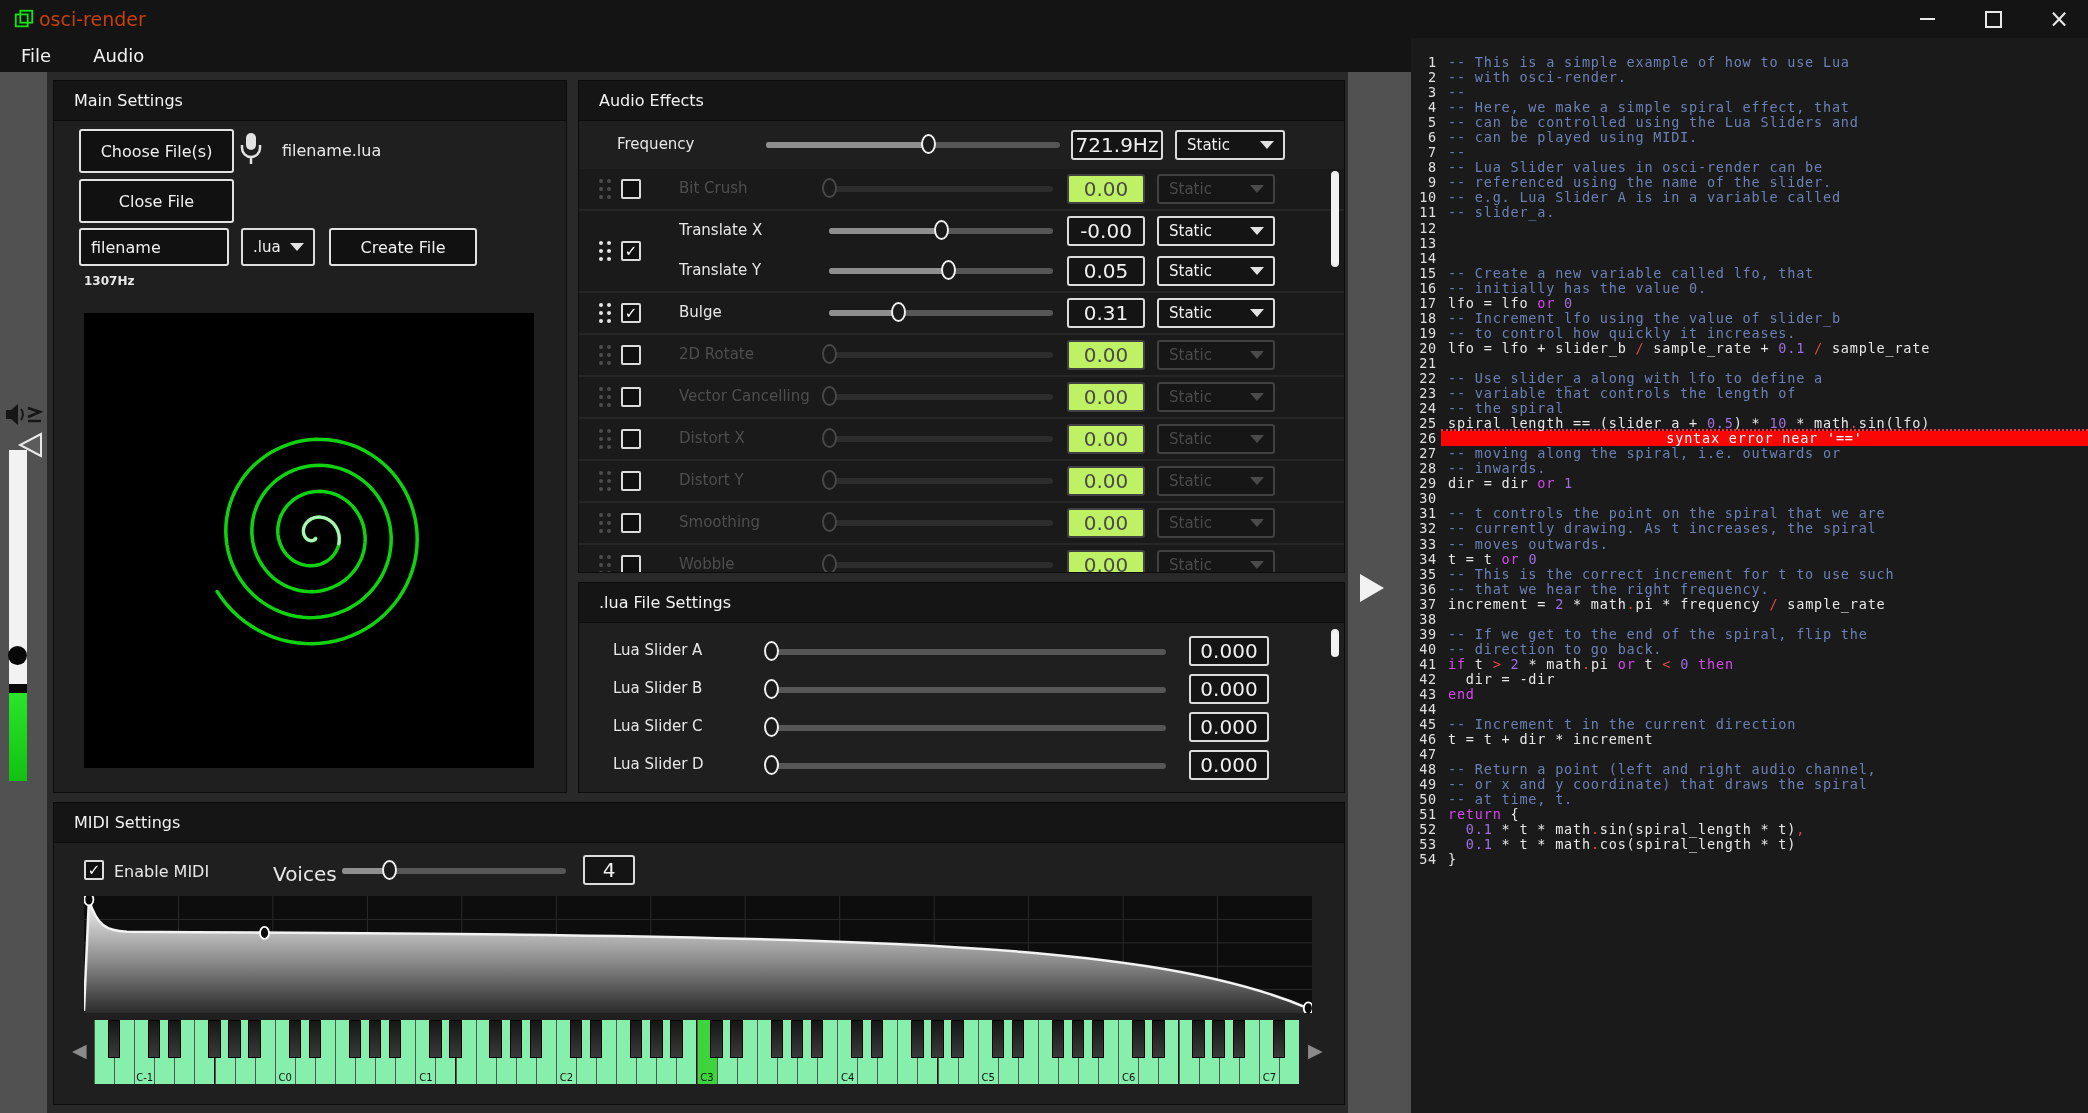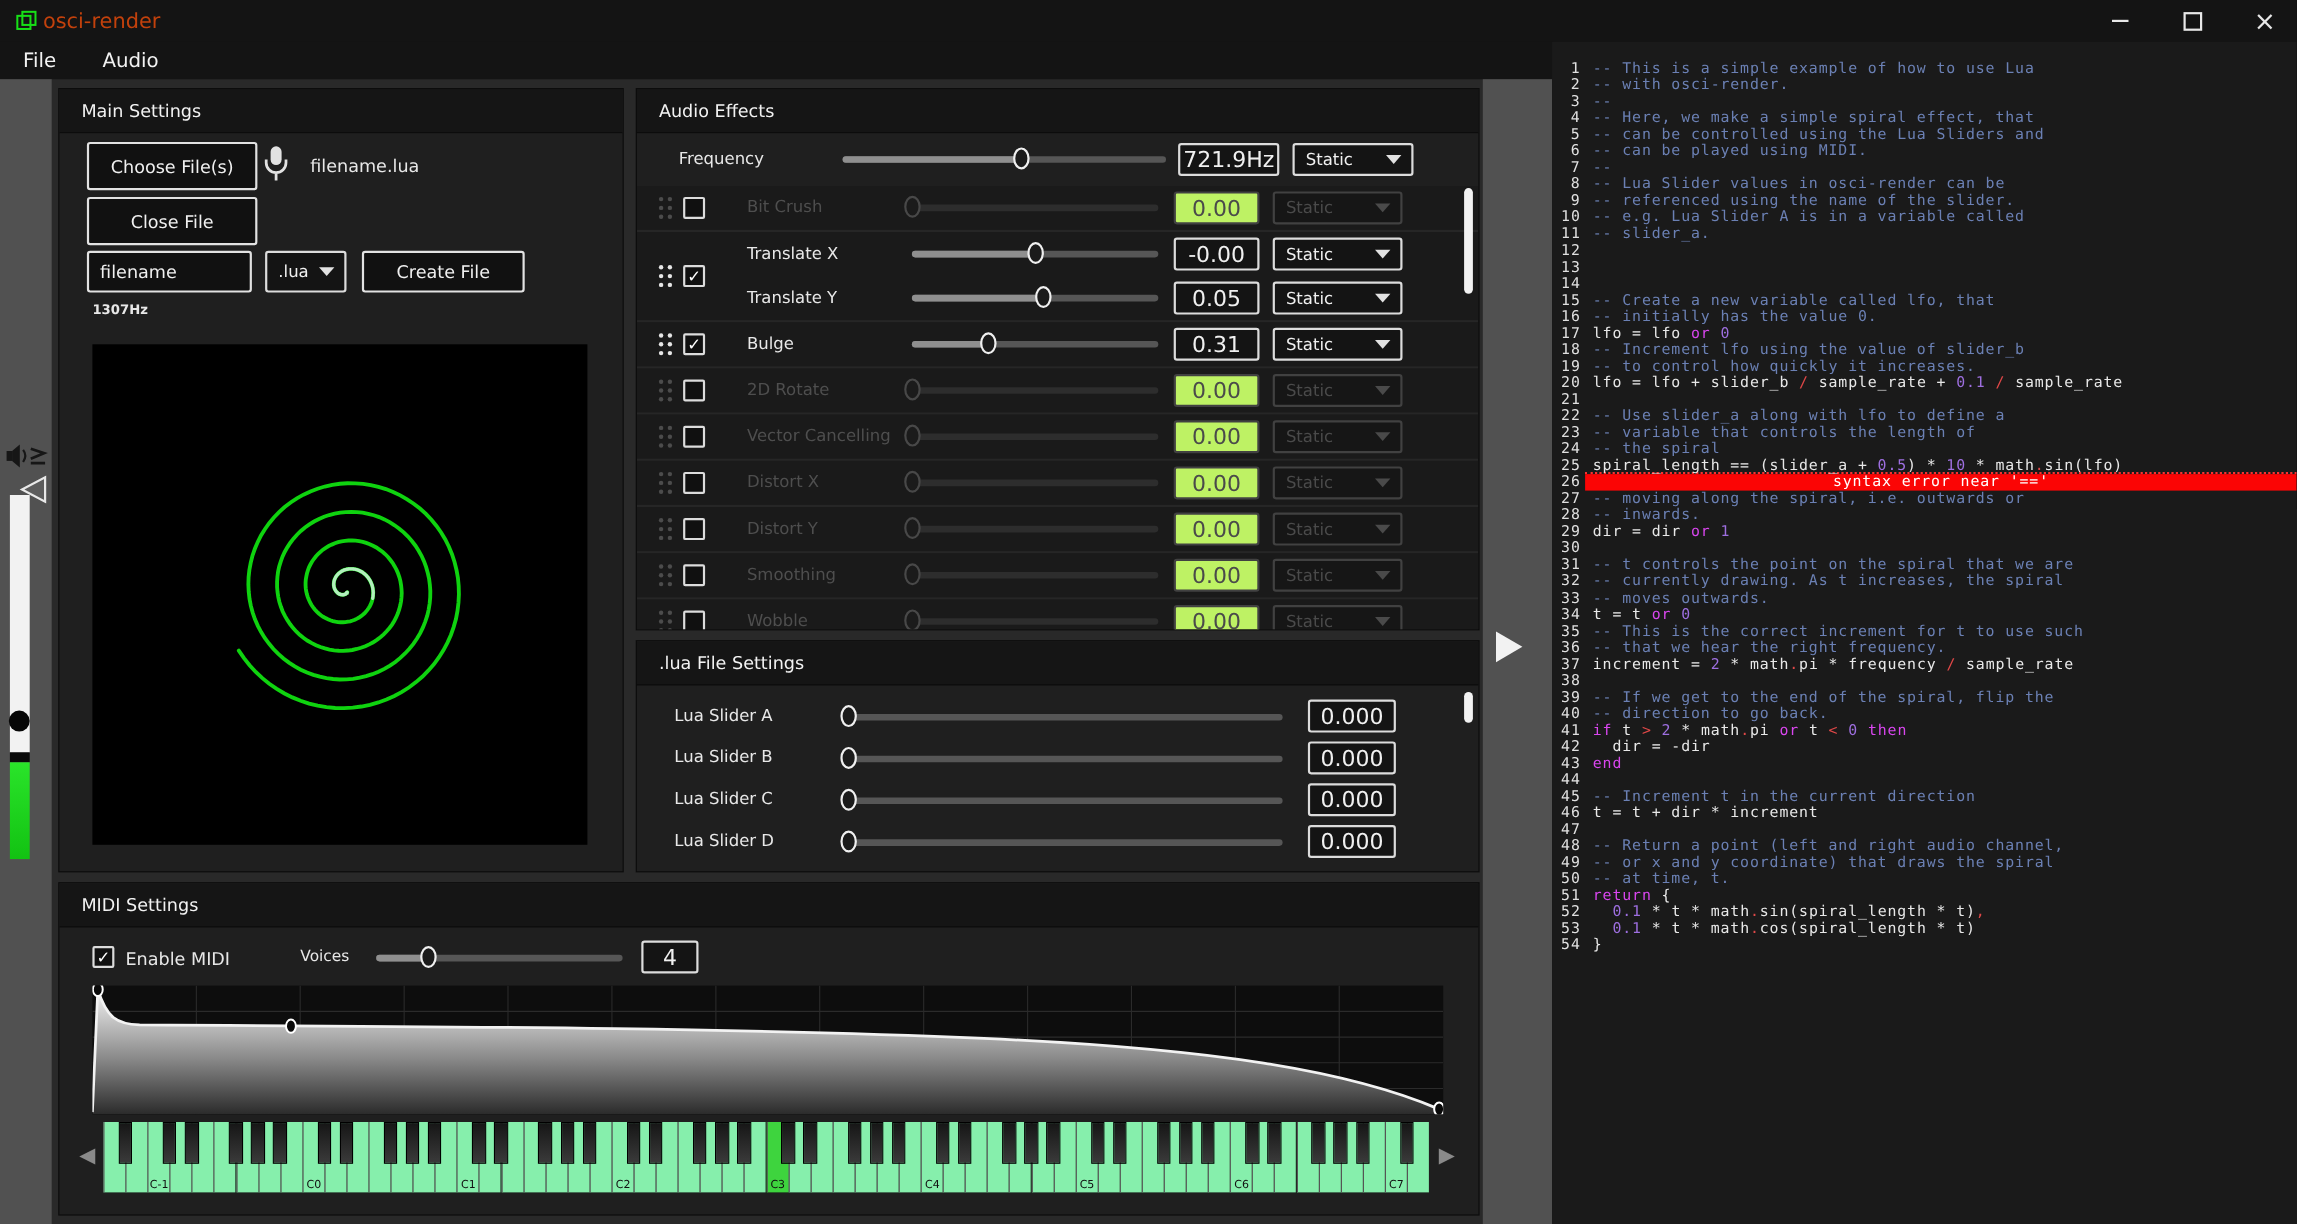--- a/index.html
+++ b/index.html
@@ -461,21 +461,21 @@
             <div class="valbox lua-val">0.000</div>
           </div>
         </div>
       <div class="scroll-thumb" style="right:5px;top:46px;height:28px;"></div>
     </div>
 
     <div class="panel" id="midi-settings">
       <div class="panel-header">MIDI Settings</div>
       <div class="cb" id="midi-cb" style="position:absolute;left:30px;top:57px;">✓</div>
       <span style="position:absolute;left:60px;top:59px;font-size:16px;">Enable MIDI</span>
-      <span style="position:absolute;left:219px;top:59px;font-size:14px;">Voices</span>
+      <span style="position:absolute;left:219px;top:59px;font-size:20px;">Voices</span>
       <div class="slider" id="voices-slider" style="position:absolute;left:288px;top:65px;width:224px;">
         <div class="fill" style="width: 21%;"></div>
           <div class="thumb" style="left: calc(21% - 7px);"></div>
       </div>
       <div class="valbox" style="position:absolute;left:529px;top:52px;width:52px;height:30px;">4</div>
       <div class="env-wrap">
         <svg id="env-svg" width="1228" height="117" viewBox="0 0 1228 117">
           <defs>
             <linearGradient id="envg" x1="0" y1="0" x2="0" y2="1">
               <stop offset="0" stop-color="#f4f4f4"></stop>

